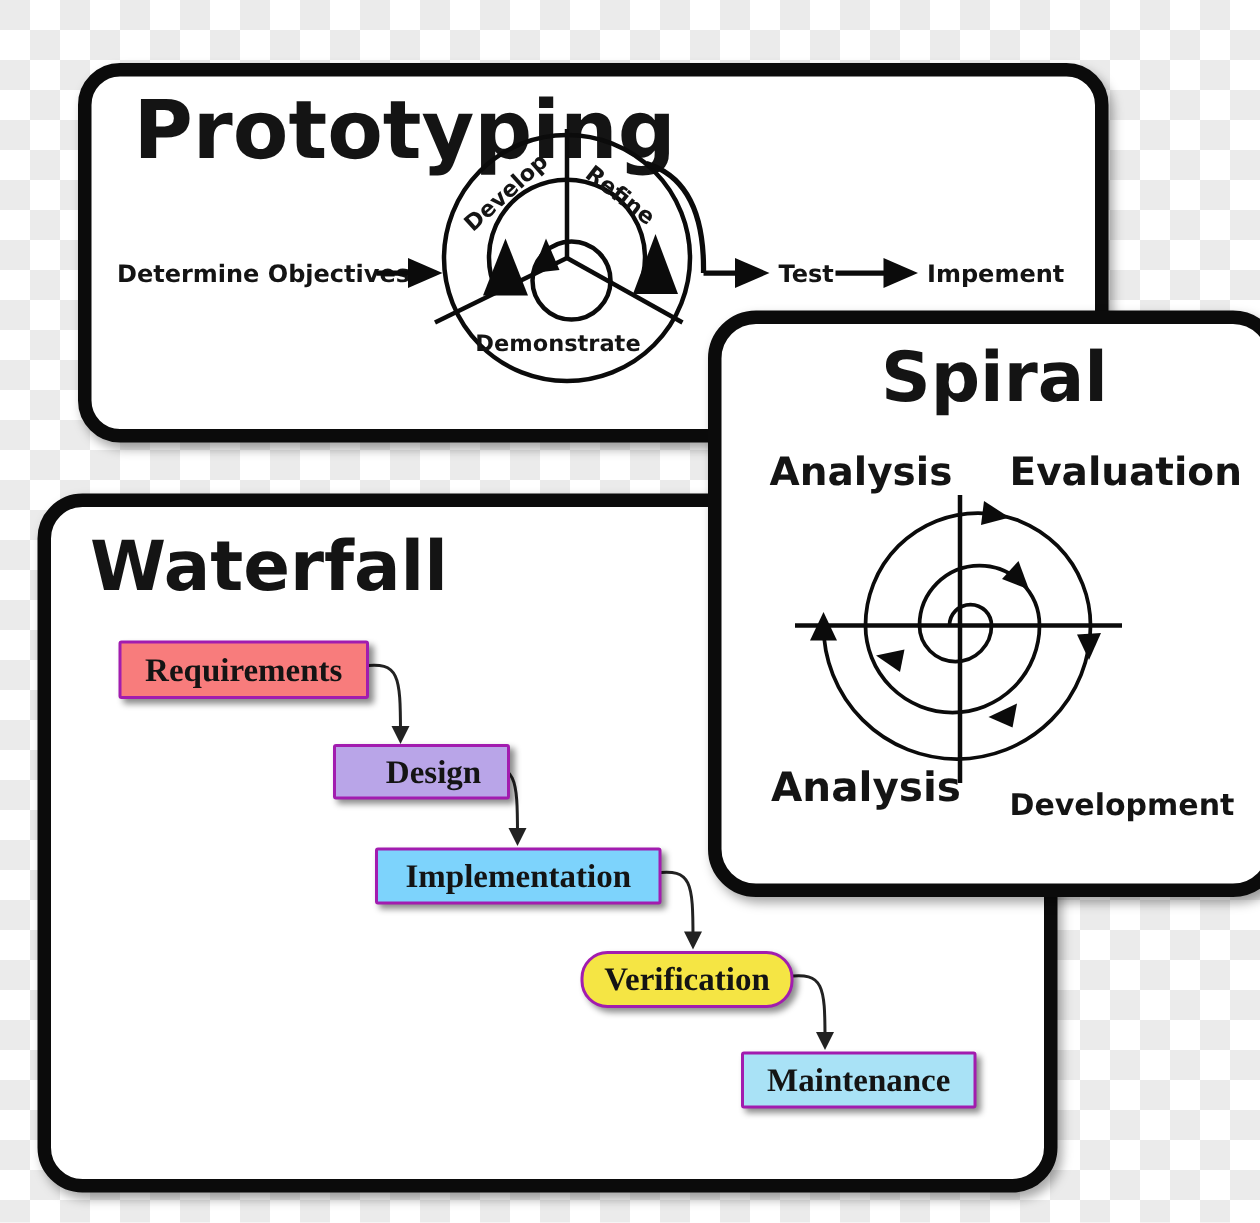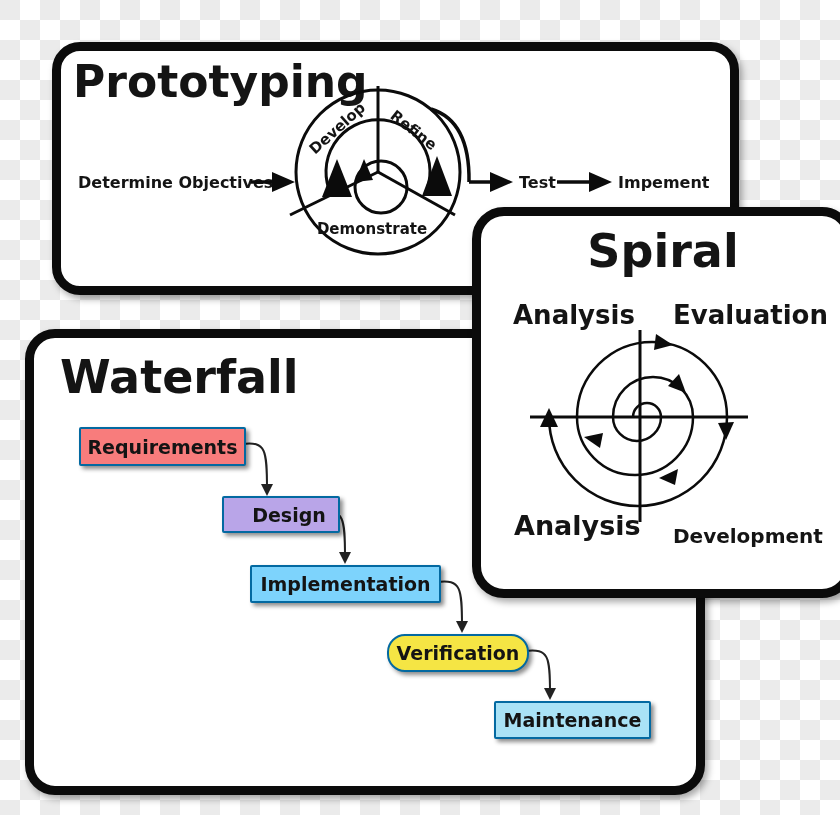--- a/index.html
+++ b/index.html
@@ -9,35 +9,36 @@
     background:conic-gradient(#ffffff 0 25%, #ebebeb 0 50%, #ffffff 0 75%, #ebebeb 0) 0 0/40px 40px;
   }
   .panel{
     position:absolute;background:#fff;border:9px solid #0b0b0b;
     box-shadow:3px 4px 7px rgba(0,0,0,.35);
   }
   #proto-panel{left:52px;top:42px;width:669px;height:235px;border-radius:28px;z-index:1;}
   #waterfall-panel{left:25px;top:329px;width:662px;height:448px;border-radius:30px;z-index:2;}
   #spiral-panel{left:472px;top:207px;width:348px;height:373px;border-radius:32px;z-index:3;padding-left:16px;}
   .big-title{position:absolute;font-weight:700;letter-spacing:0;line-height:1;white-space:nowrap;}
-  #proto-title{left:12px;top:9px;font-size:44px;}
+  #proto-title{left:28px;top:9px;font-size:54px;}
   #waterfall-title{left:26px;top:16px;font-size:46px;}
   #spiral-title{left:0;right:0;top:12px;font-size:46px;text-align:center;}
   .quad{position:absolute;font-weight:700;white-space:nowrap;margin-left:12px;}
   #q-analysis{left:20px;top:84px;font-size:26px;}
   #q-evaluation{left:180px;top:84px;font-size:26px;}
   #q-planning{left:21px;top:294px;font-size:27px;}
   #q-development{left:180px;top:308px;font-size:20px;}
   .diagram-svg{position:absolute;left:0;top:0;}
   svg{font-family:"DejaVu Sans",sans-serif;}
   svg text{font-weight:700;fill:#141414;}
   .wf-box{
     position:absolute;display:flex;align-items:center;justify-content:center;
-    border:2px solid #0369a1;border-radius:2px;font-weight:700;font-size:19px;
+    border:2px solid #a21caf;border-radius:2px;font-weight:700;font-size:22px;
     box-shadow:3px 3px 4px rgba(0,0,0,.45);
+    font-family:Liberation Serif, serif;
   }
   #wf-box-0{left:45px;top:89px;width:163px;height:35px;}
   #wf-box-1{left:188px;top:158px;width:98px;height:33px;padding-left:16px;}
   #wf-box-2{left:216px;top:227px;width:187px;height:34px;}
   #wf-box-3{left:353px;top:296px;width:138px;height:34px;}
   #wf-box-4{left:460px;top:363px;width:153px;height:34px;}
   .stroke{stroke:#0b0b0b;fill:none;}
 </style>
 </head>
 <body>

